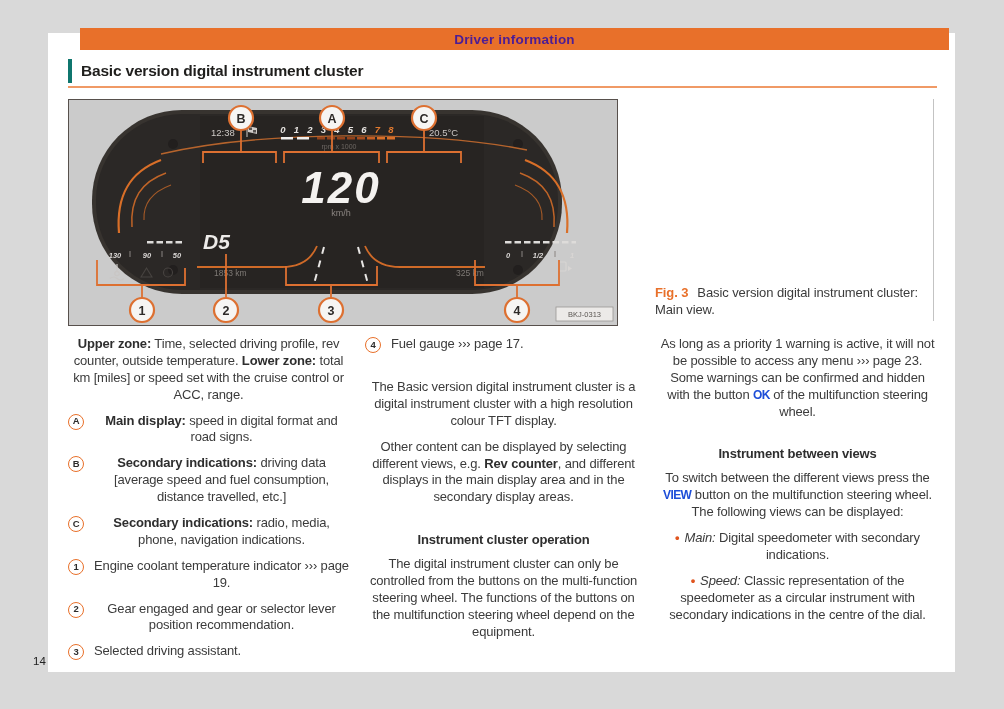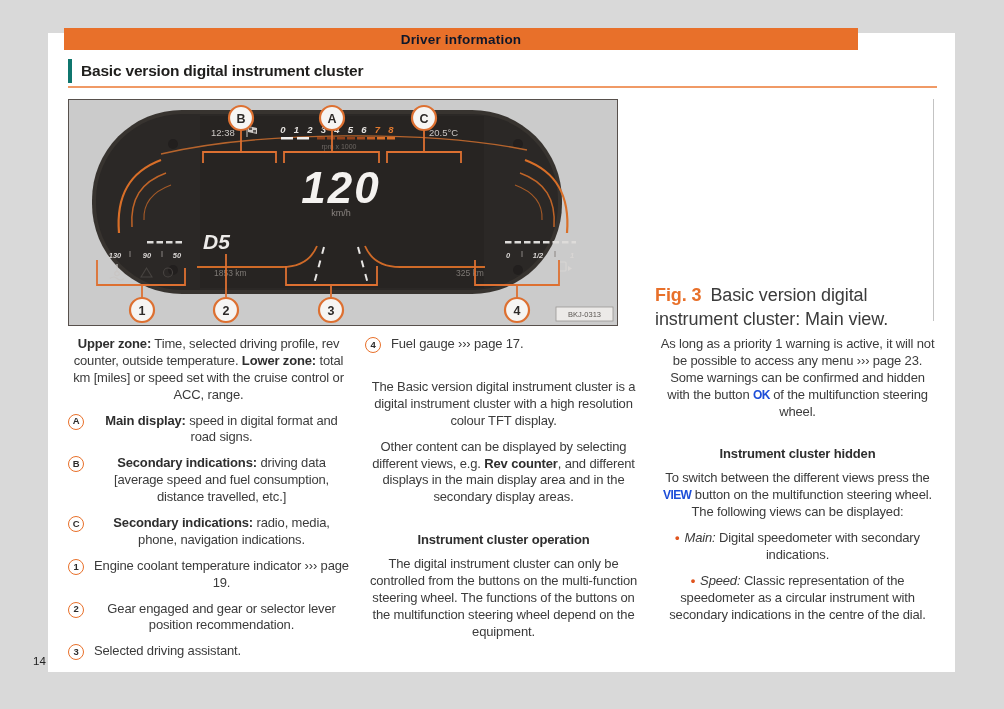--- a/index.html
+++ b/index.html
@@ -4,37 +4,37 @@
 <style>
   html,body{margin:0;padding:0;}
   body{
     width:1004px;height:709px;position:relative;overflow:hidden;
     background:#d9d9d9;
     font-family:"Liberation Sans",sans-serif;
     color:#3b3b3b;
   }
   .page{position:absolute;left:48px;top:33px;width:907px;height:639px;background:#ffffff;}
   .banner{
-    position:absolute;left:64px;top:28px;width:794px;height:22px;
-    background:#e8702a;color:#0f172a;font-weight:bold;font-size:13.5px;
+    position:absolute;left:80px;top:28px;width:869px;height:22px;
+    background:#e8702a;color:#4c1d95;font-weight:bold;font-size:13.5px;
     display:flex;align-items:center;justify-content:center;letter-spacing:.2px;
   }
   .section-title{
     position:absolute;left:68px;top:59px;width:860px;
     border-left:4px solid #0f766e;padding-left:9px;
     font-size:15.5px;font-weight:bold;color:#1f1e1c;line-height:24px;letter-spacing:-.2px;
   }
   .section-rule{position:absolute;left:68px;top:86px;width:869px;height:2px;background:#f09a66;}
   .figure-panel{
     position:absolute;left:68px;top:99px;width:550px;height:227px;
     background:#cbcbcb;border:1px solid #57504c;box-sizing:border-box;
   }
   .figure-caption{
     position:absolute;left:655px;top:284px;width:272px;
-    font-size:18px;line-height:1.32;color:#3b3b3b;letter-spacing:-.1px;
+    font-size:13px;line-height:1.32;color:#3b3b3b;letter-spacing:-.1px;
   }
   .figure-caption .fig-label{color:#e8702a;font-weight:bold;margin-right:9px;}
   .caption-rule{position:absolute;left:933px;top:99px;width:1px;height:222px;background:#c3c3c3;}
 
   .col{position:absolute;top:336px;font-size:13px;line-height:1.3;letter-spacing:-.15px;text-align:center;}
   .col1{left:68px;width:281px;}
   .col2{left:365px;width:277px;}
   .col3{left:659px;width:277px;}
   .col p{margin:0 0 9px 0;}
   .col h3{margin:0 0 7px 0;font-size:13px;color:#2e2e2e;}
@@ -269,19 +269,19 @@
   <p>The Basic version digital instrument cluster is a digital instrument cluster with a high resolution colour TFT display.</p>
   <p><span>Other content can be displayed by selecting different views, e.g. </span><b>Rev counter</b><span>, and different displays in the main display area and in the secondary display areas.</span></p>
   <div class="gap-lg"></div>
   <h3>Instrument cluster operation</h3>
   <p>The digital instrument cluster can only be controlled from the buttons on the multi-function steering wheel. The functions of the buttons on the multifunction steering wheel depend on the equipment.</p>
 </div>
 
 <div class="col col3">
   <p><span>As long as a priority 1 warning is active, it will not be possible to access any menu ››› page 23. Some warnings can be confirmed and hidden with the button </span><span class="btnface">OK</span><span> of the multifunction steering wheel.</span></p>
   <div class="gap-lg"></div>
-  <h3>Instrument cluster hidden</h3>
+  <h3>Instrument between views</h3>
   <p><span>To switch between the different views press the </span><span class="btnface">VIEW</span><span> button on the multifunction steering wheel. The following views can be displayed:</span></p>
   <p class="bullet"><i>Main:</i><span> Digital speedometer with secondary indications.</span></p>
   <p class="bullet"><i>Speed:</i><span> Classic representation of the speedometer as a circular instrument with secondary indications in the centre of the dial.</span></p>
 </div>
 
 <div class="page-number">14</div>
 
 </body></html>

